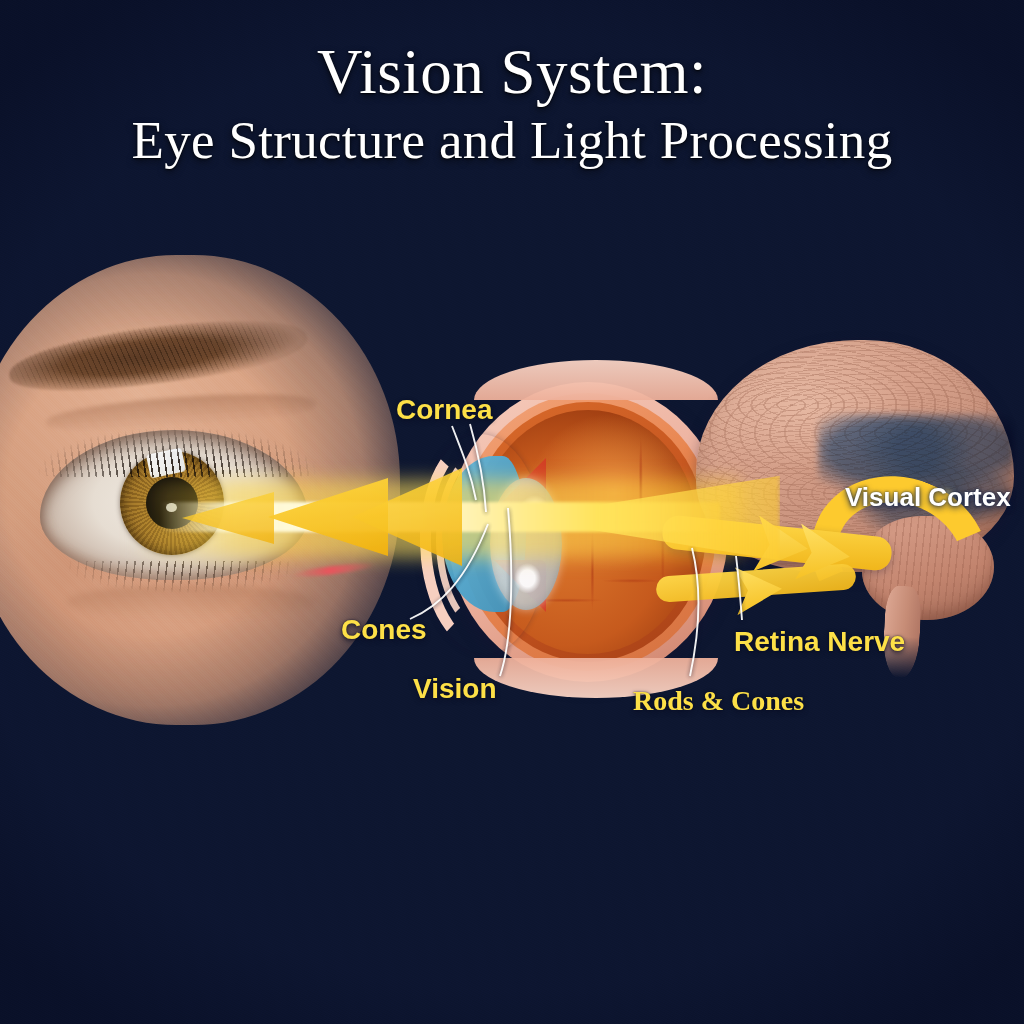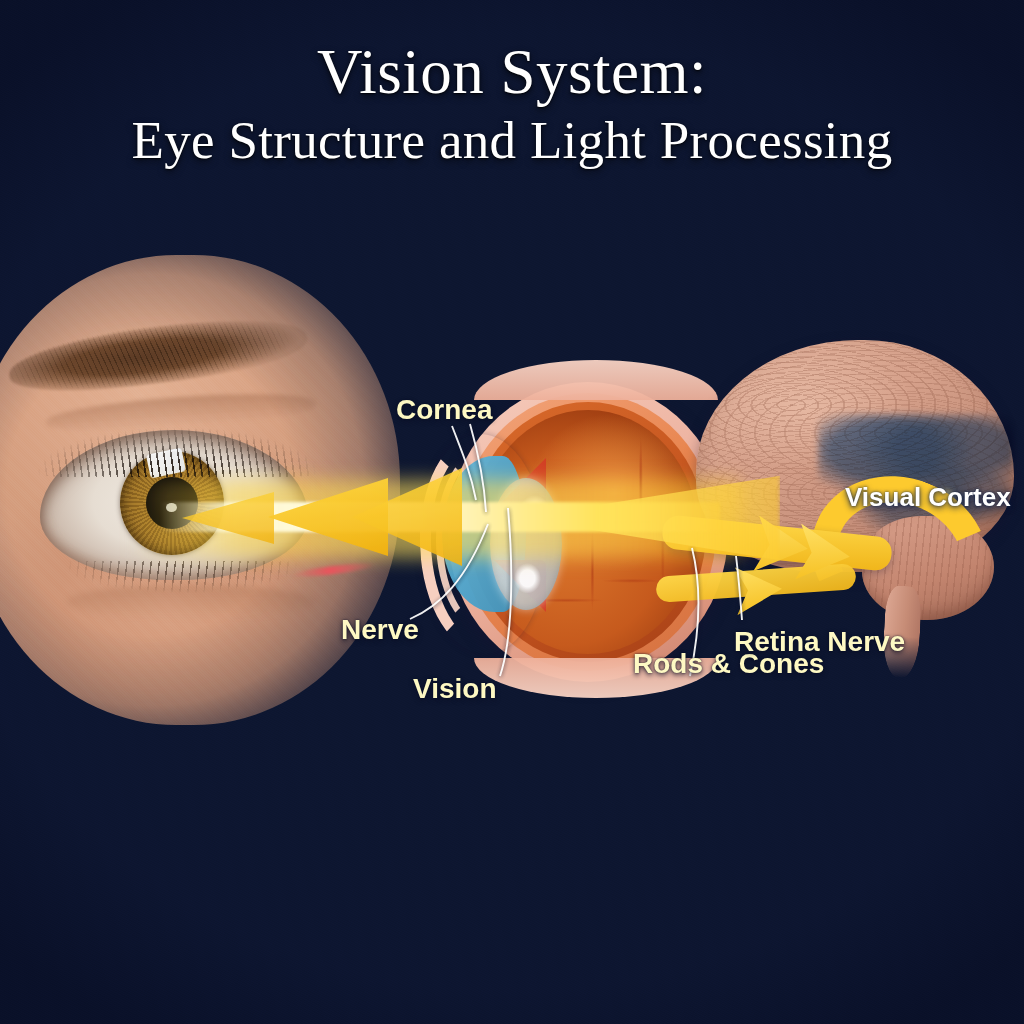--- a/index.html
+++ b/index.html
@@ -198,21 +198,21 @@
     border:26px solid transparent;border-top-color:#fdca2e;border-left-color:#fdca2e;
     border-radius:50%;transform:rotate(22deg);}
   .nerve-branch{left:-34px;top:240px;width:200px;height:26px;border-radius:13px;
     transform:rotate(-4deg);opacity:.96;}
   .nerve-chev{position:absolute;background:linear-gradient(170deg,#ffe166,#f5bd1c);}
   .nc1{left:66px;top:188px;width:52px;height:56px;clip-path:polygon(0 0,100% 50%,0 100%,26% 50%);transform:rotate(6deg);}
   .nc2{left:108px;top:196px;width:52px;height:56px;clip-path:polygon(0 0,100% 50%,0 100%,26% 50%);transform:rotate(6deg);}
   .nc3{left:46px;top:236px;width:46px;height:48px;clip-path:polygon(0 0,100% 50%,0 100%,26% 50%);transform:rotate(-3deg);}
 
   
-  .label{position:absolute;color:#fef9c3;font-size:28px;font-weight:600;white-space:nowrap;
+  .label{position:absolute;color:#fde047;font-size:28px;font-weight:600;white-space:nowrap;
     text-shadow:0 2px 5px rgba(10,14,36,.85), 0 0 2px rgba(10,14,36,.7);z-index:9;}
   #label-visual-cortex{position:absolute;color:#fff;font-size:26px;font-weight:600;
     white-space:nowrap;z-index:9;
     text-shadow:0 2px 6px rgba(12,30,70,.9), 0 0 3px rgba(12,30,70,.8);}
   #leader-svg{position:absolute;inset:0;z-index:8;pointer-events:none;}
   #leader-svg path{fill:none;stroke:#ffffff;stroke-width:1.9;opacity:.93;
     filter:drop-shadow(0 1px 2px rgba(10,14,36,.75));}
 
   
   #watermark{position:absolute;left:27px;top:955px;color:#b9c2d6;font-size:27px;
@@ -293,20 +293,20 @@
   <svg id="leader-svg" width="1024" height="1024" viewBox="0 0 1024 1024">
     <path d="M452 426 C 462 452, 470 470, 476 500"></path>
     <path d="M470 424 C 478 452, 484 478, 486 512"></path>
     <path d="M410 619 C 440 606, 466 580, 488 524"></path>
     <path d="M500 676 C 512 640, 514 576, 508 508"></path>
     <path d="M690 676 C 700 630, 702 588, 692 548"></path>
     <path d="M742 620 C 740 594, 738 572, 736 556"></path>
   </svg>
 
   <div class="label" style="left:396px;top:394px;">Cornea</div>
-  <div class="label" style="left:341px;top:614px;">Nerve</div>
+  <div class="label" style="left:341px;top:614px;">Cones</div>
   <div class="label" style="left:413px;top:673px;">Vision</div>
-  <div class="label" style="left:633px;top:648px;">Rods &amp; Cones</div>
+  <div class="label" style="left:633px;top:685px;font-family:Liberation Serif, serif;">Rods &amp; Cones</div>
   <div class="label" style="left:734px;top:626px;">Retina Nerve</div>
   <div id="label-visual-cortex" style="left:845px;top:437px;margin-top:45px;">Visual Cortex</div>
 
 
 </div>
 
 </body></html>

